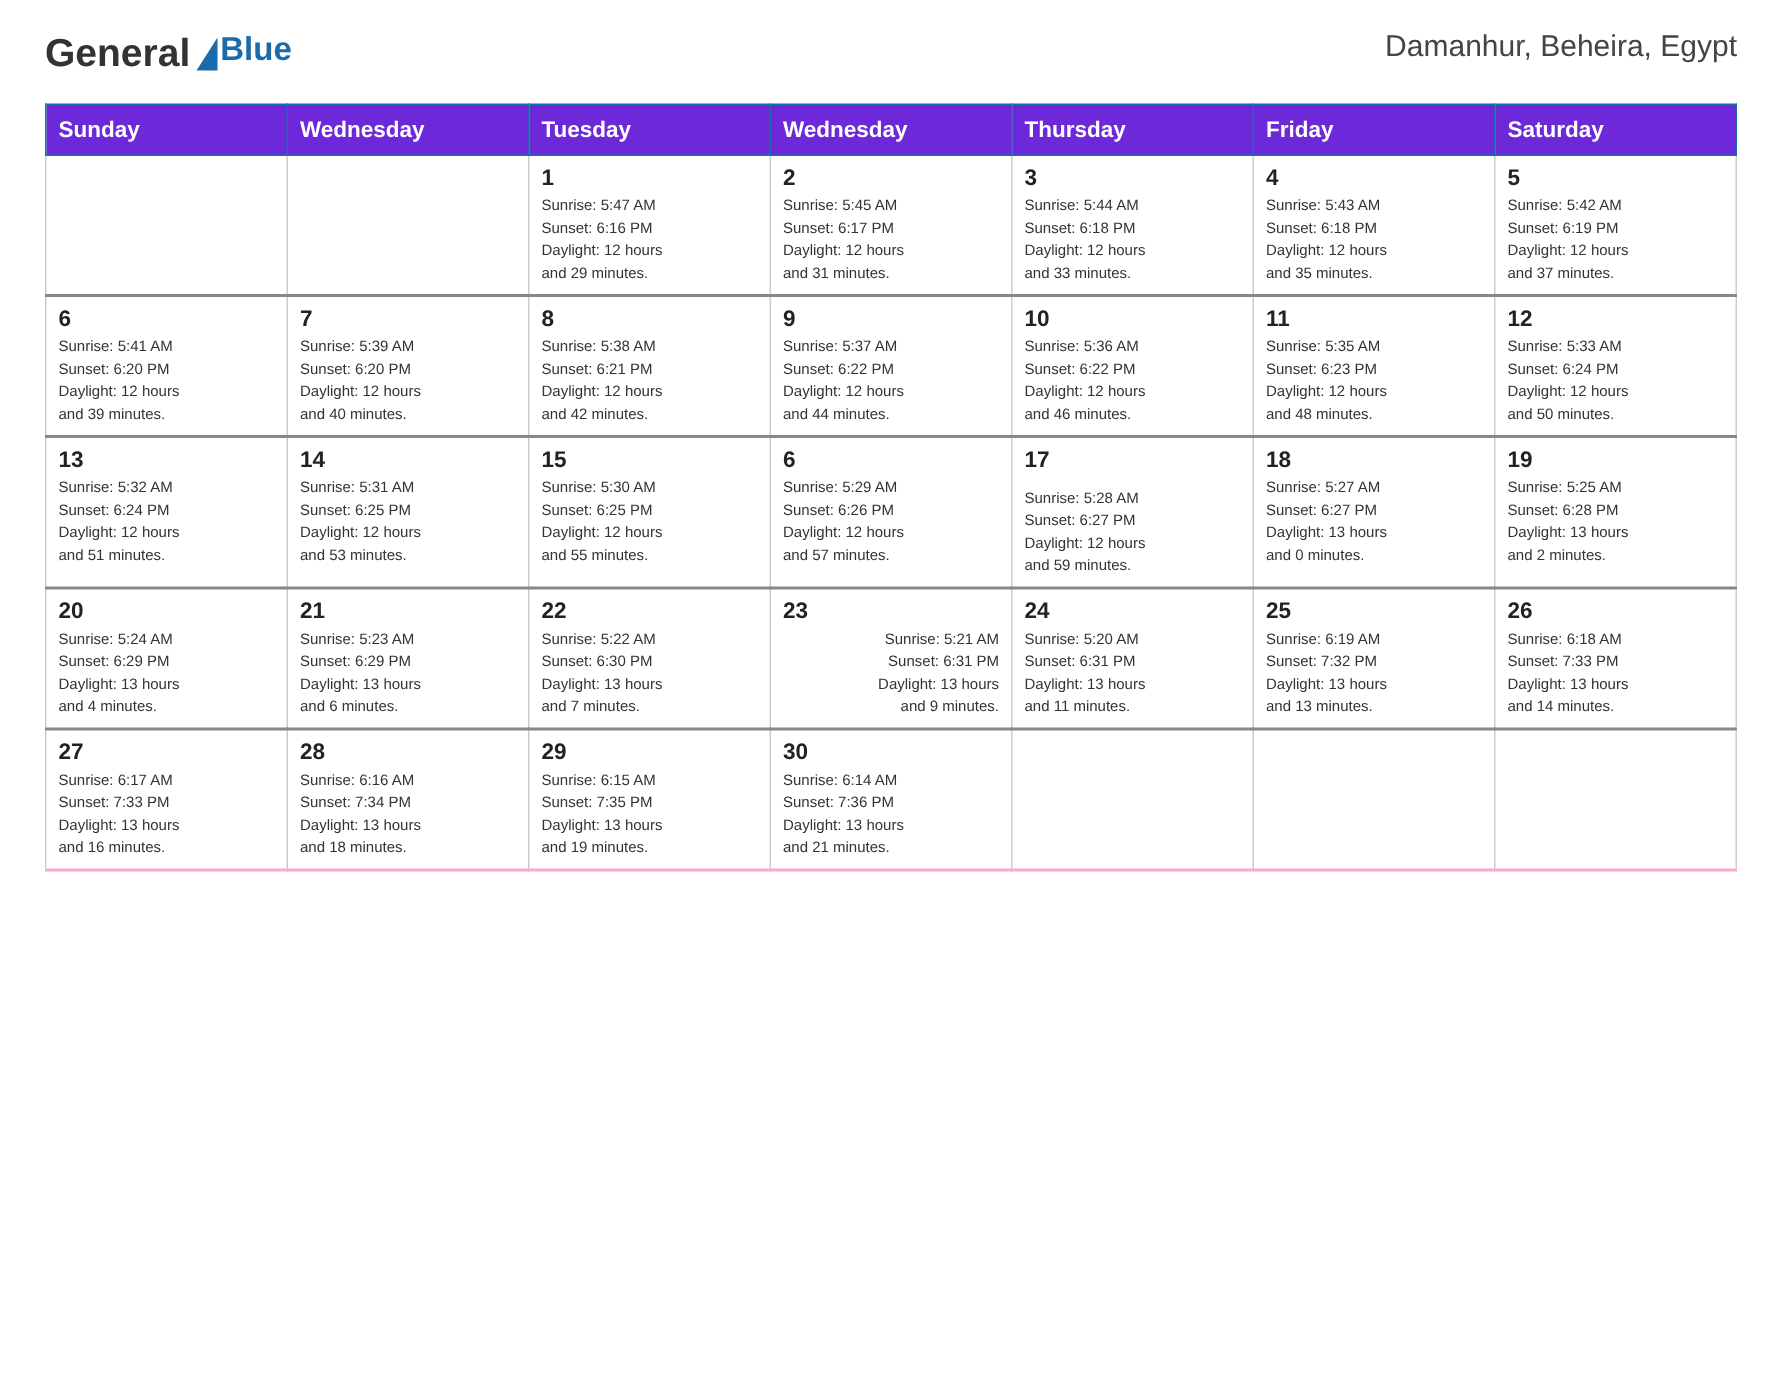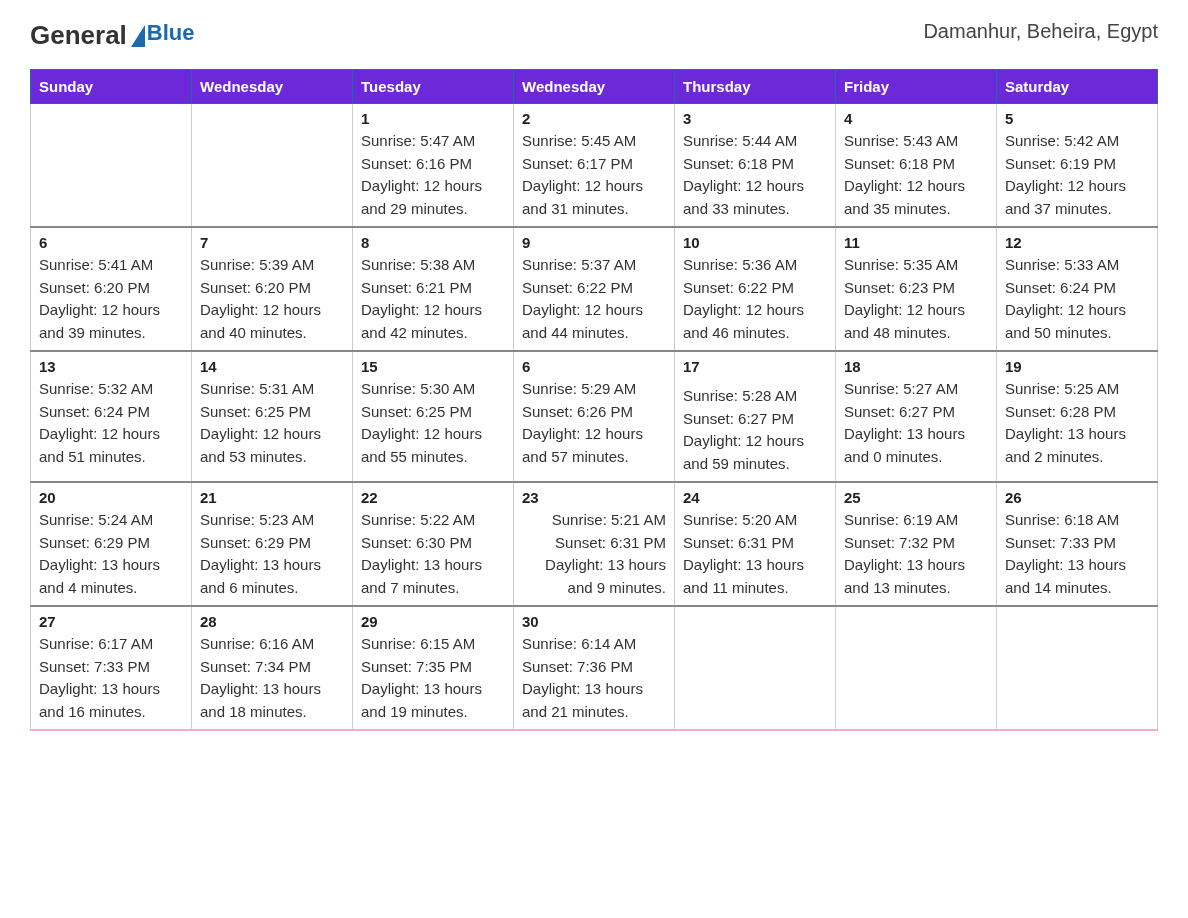--- a/index.html
+++ b/index.html
@@ -82,21 +82,21 @@
       border-bottom: 2px solid #888;
     }
     .day-number {
       font-size: 15px;
       font-weight: bold;
       color: #222;
       display: block;
       margin-bottom: 3px;
     }
     .day-info {
-      font-size: 15px;
+      font-size: 10px;
       color: #333;
       line-height: 1.5;
     }
     .empty-cell {
       background: #fff;
     }
     tbody tr:last-child {
       border-bottom: 2px solid #f9a8d4;
     }
   </style>

